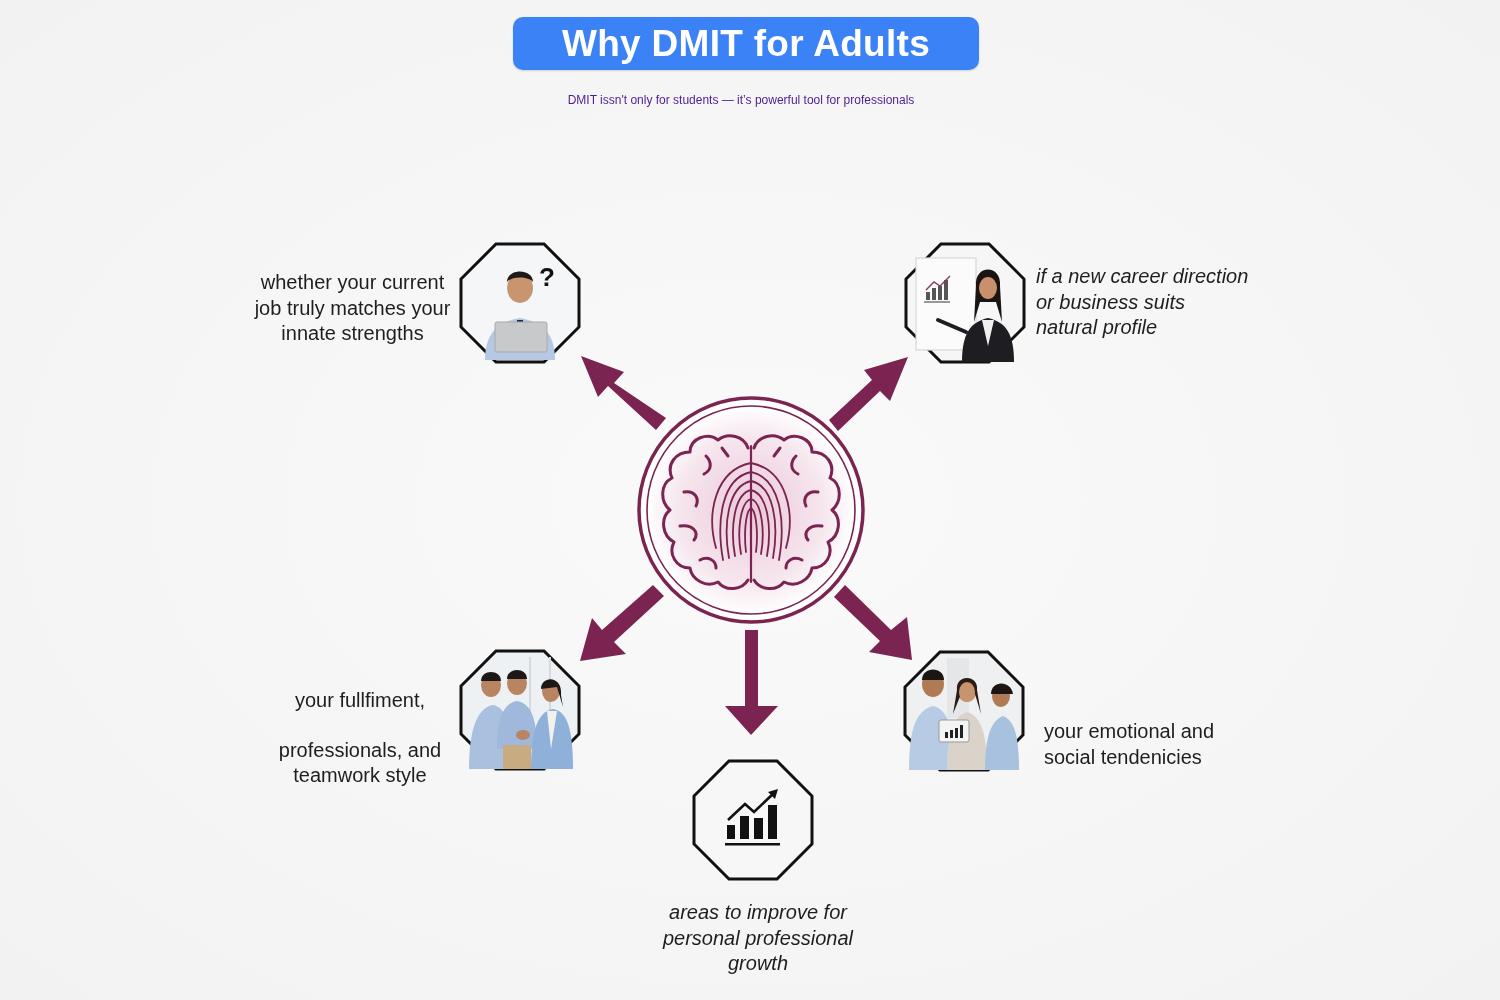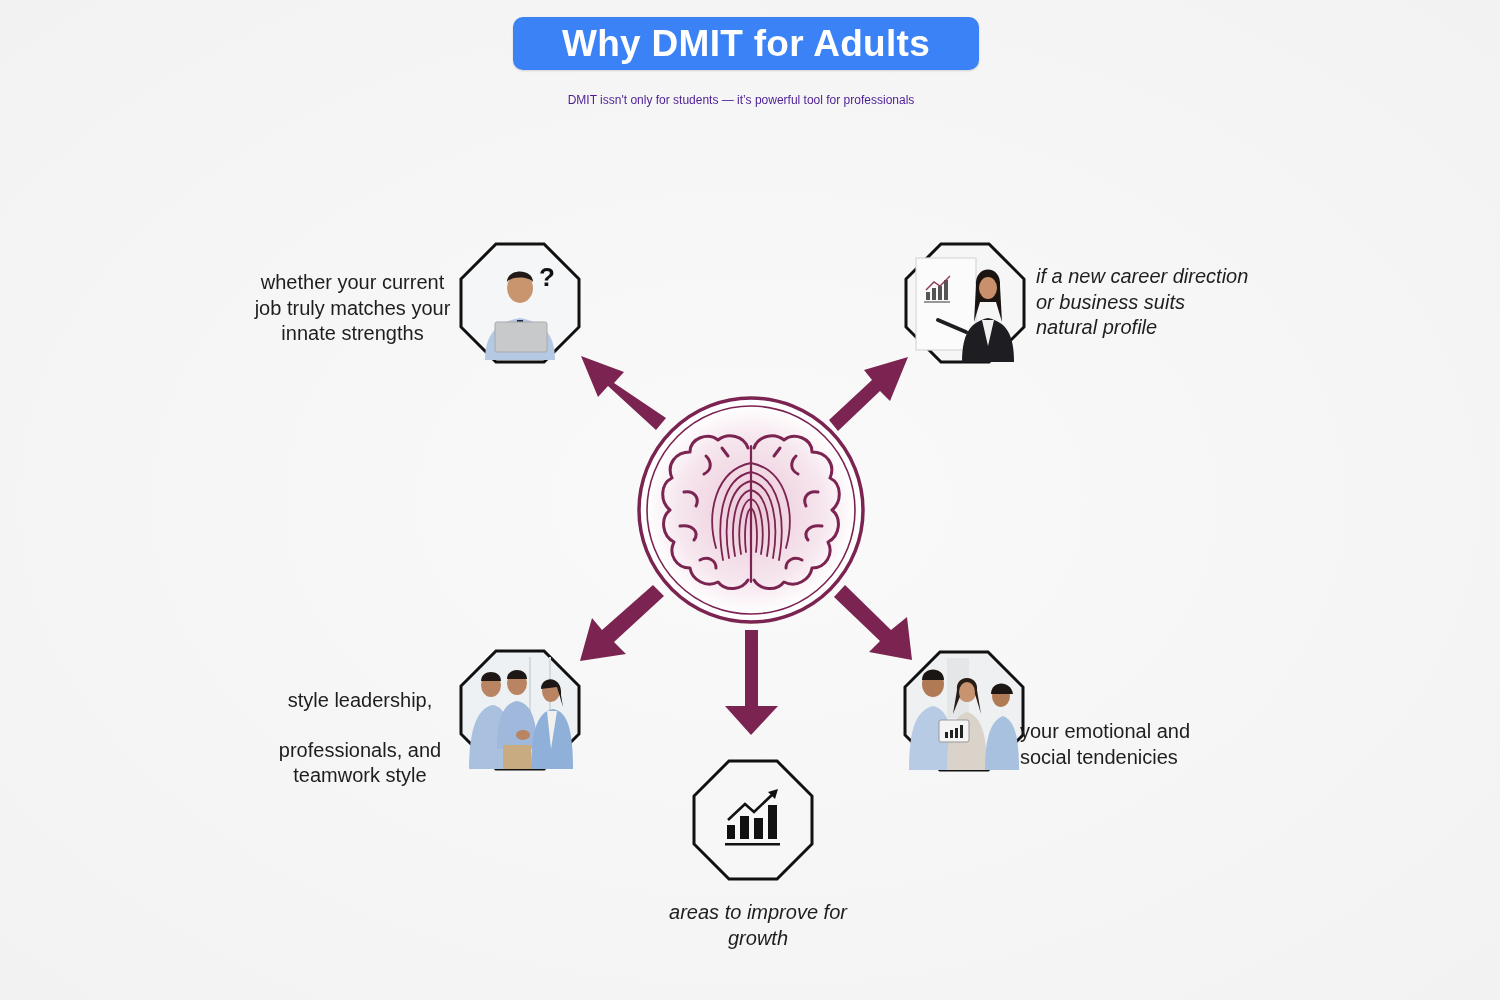--- a/index.html
+++ b/index.html
@@ -26,21 +26,21 @@
   svg.diagram { position: absolute; left: 0; top: 0; }
   .caption {
     position: absolute; font-size: 20px; line-height: 25.5px; color: #1e1e1e;
     white-space: nowrap;
   }
   .caption div { white-space: nowrap; }
   .cap-tl { left: 240px; top: 270px; width: 225px; text-align: center; }
   .cap-tr { left: 1036px; top: 264px; text-align: left; font-style: italic; }
   .cap-bl { left: 250px; top: 688px; width: 220px; text-align: center; }
   .cap-bl .gap { height: 24px; }
-  .cap-br { left: 1020px; top: 719px; text-align: left; }
+  .cap-br { left: 1044px; top: 719px; text-align: left; }
   .cap-b { left: 640px; top: 900px; width: 236px; text-align: center; font-style: italic; }
   .node {
     position: absolute; width: 122px; height: 122px;
   }
   .node svg { position: absolute; left: 0; top: 0; }
   .glyph {
     position: absolute; font-weight: bold; color: #111;
   }
 </style>
 </head>
@@ -180,40 +180,41 @@
 
     <path d="M72,120 C72,74 82,62 94,60 C106,62 114,74 114,120 Z" fill="#8fb0d8"></path>
     <path d="M88,62 L92,100 L98,62 Z" fill="#f3f1ee"></path>
     <ellipse cx="92" cy="42" rx="9" ry="11" fill="#b88461"></ellipse>
     <path d="M82,40 C82,26 104,26 102,46 L104,58 L98,38 Z" fill="#1d1816"></path>
 
     <ellipse cx="64" cy="86" rx="7" ry="5" fill="#b88461"></ellipse>
   </svg>
 </div>
 <div class="caption cap-bl">
-  <div>style leadership,</div>
+  <div>your fullfiment,</div>
   <div class="gap"></div>
   <div>professionals, and</div>
   <div>teamwork style</div>
 </div>
 
 <div class="node" style="left:692px; top:759px;">
   <svg width="122" height="122" viewBox="0 0 122 122">
     <polygon points="37,2 85,2 120,37 120,85 85,120 37,120 2,85 2,37" fill="#f7f7f7" stroke="#111" stroke-width="3"></polygon>
     <rect x="35" y="66" width="8" height="14" fill="#111"></rect>
     <rect x="48" y="57" width="9" height="23" fill="#111"></rect>
     <rect x="62" y="59" width="9" height="21" fill="#111"></rect>
     <rect x="76" y="46" width="9" height="34" fill="#111"></rect>
     <rect x="33" y="84" width="55" height="2.5" fill="#111"></rect>
     <polyline points="36,61 53,45 62,53 82,34" fill="none" stroke="#111" stroke-width="2.6" stroke-linejoin="miter"></polyline>
     <polygon points="86,30 76,33 83,40" fill="#111"></polygon>
   </svg>
 </div>
 <div class="caption cap-b">
   <div>areas to improve for</div>
+  <div>personal professional</div>
   <div>growth</div>
 </div>
 
 <div class="node" style="left:903px; top:650px;">
   <svg width="122" height="122" viewBox="0 0 122 122">
     <polygon points="37,2 85,2 120,37 120,85 85,120 37,120 2,85 2,37" fill="#eef0f2" stroke="#111" stroke-width="3"></polygon>
     <rect x="44" y="8" width="22" height="60" fill="#e4e6e8"></rect>
 
     <path d="M6,120 C6,72 16,60 30,56 C44,60 50,72 50,120 Z" fill="#b8cbe4"></path>
     <ellipse cx="30" cy="34" rx="11" ry="13" fill="#b07a55"></ellipse>

